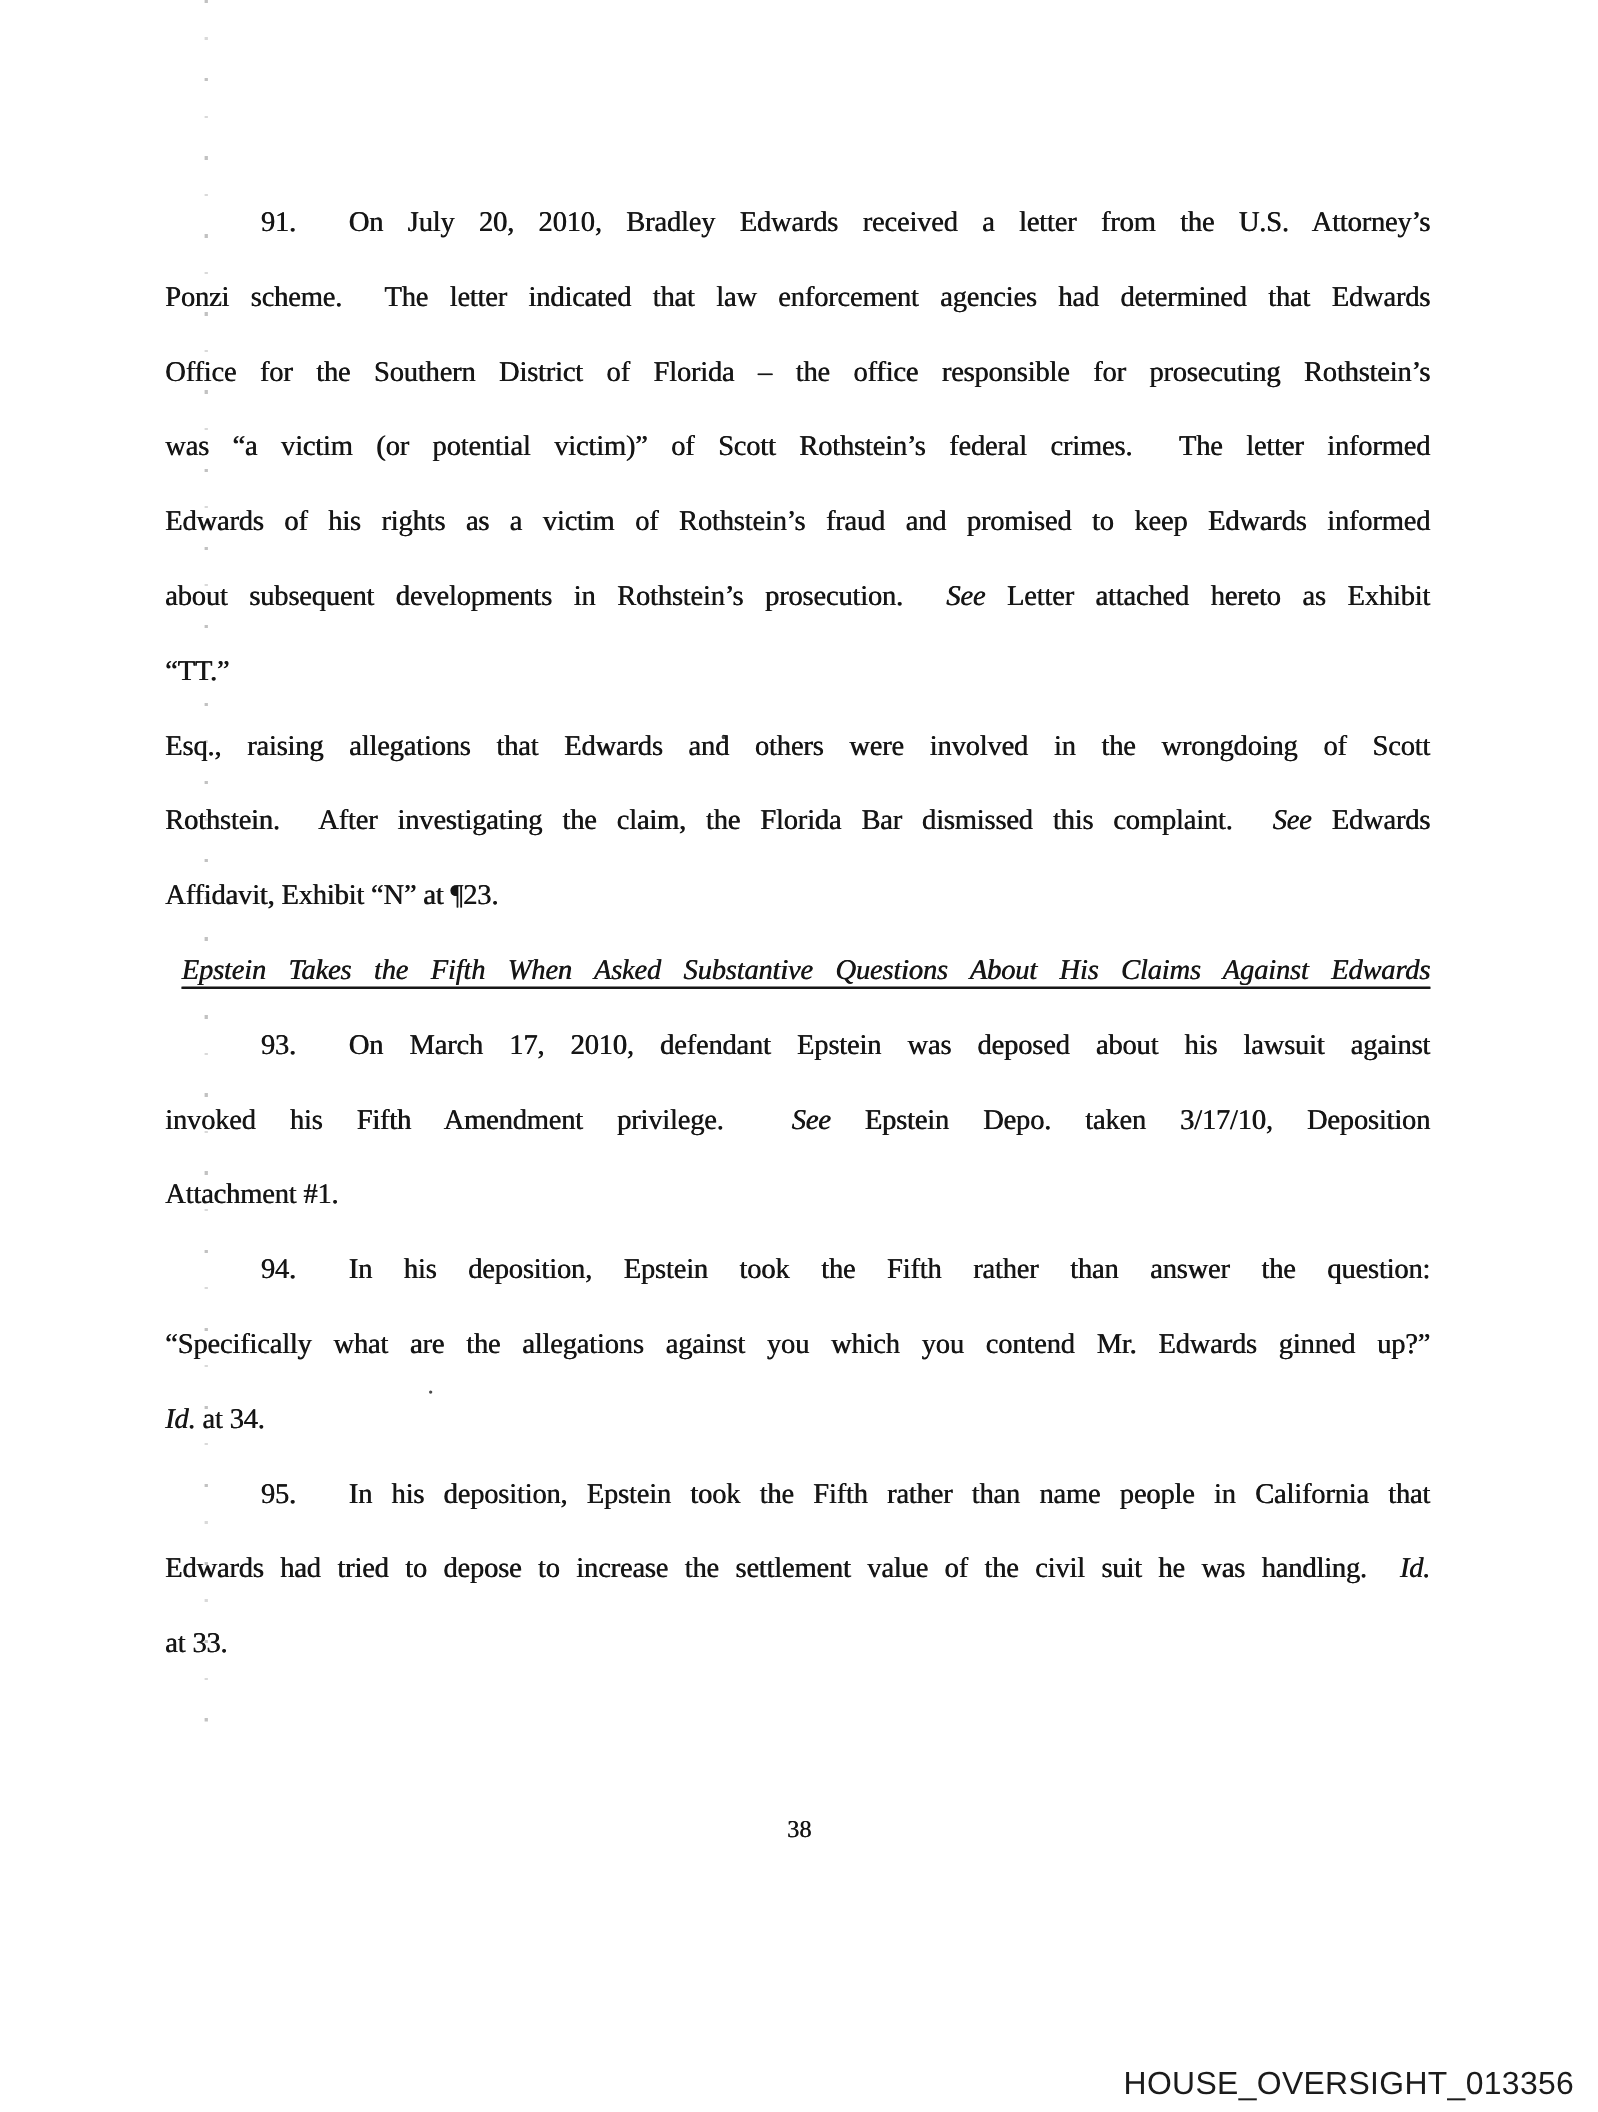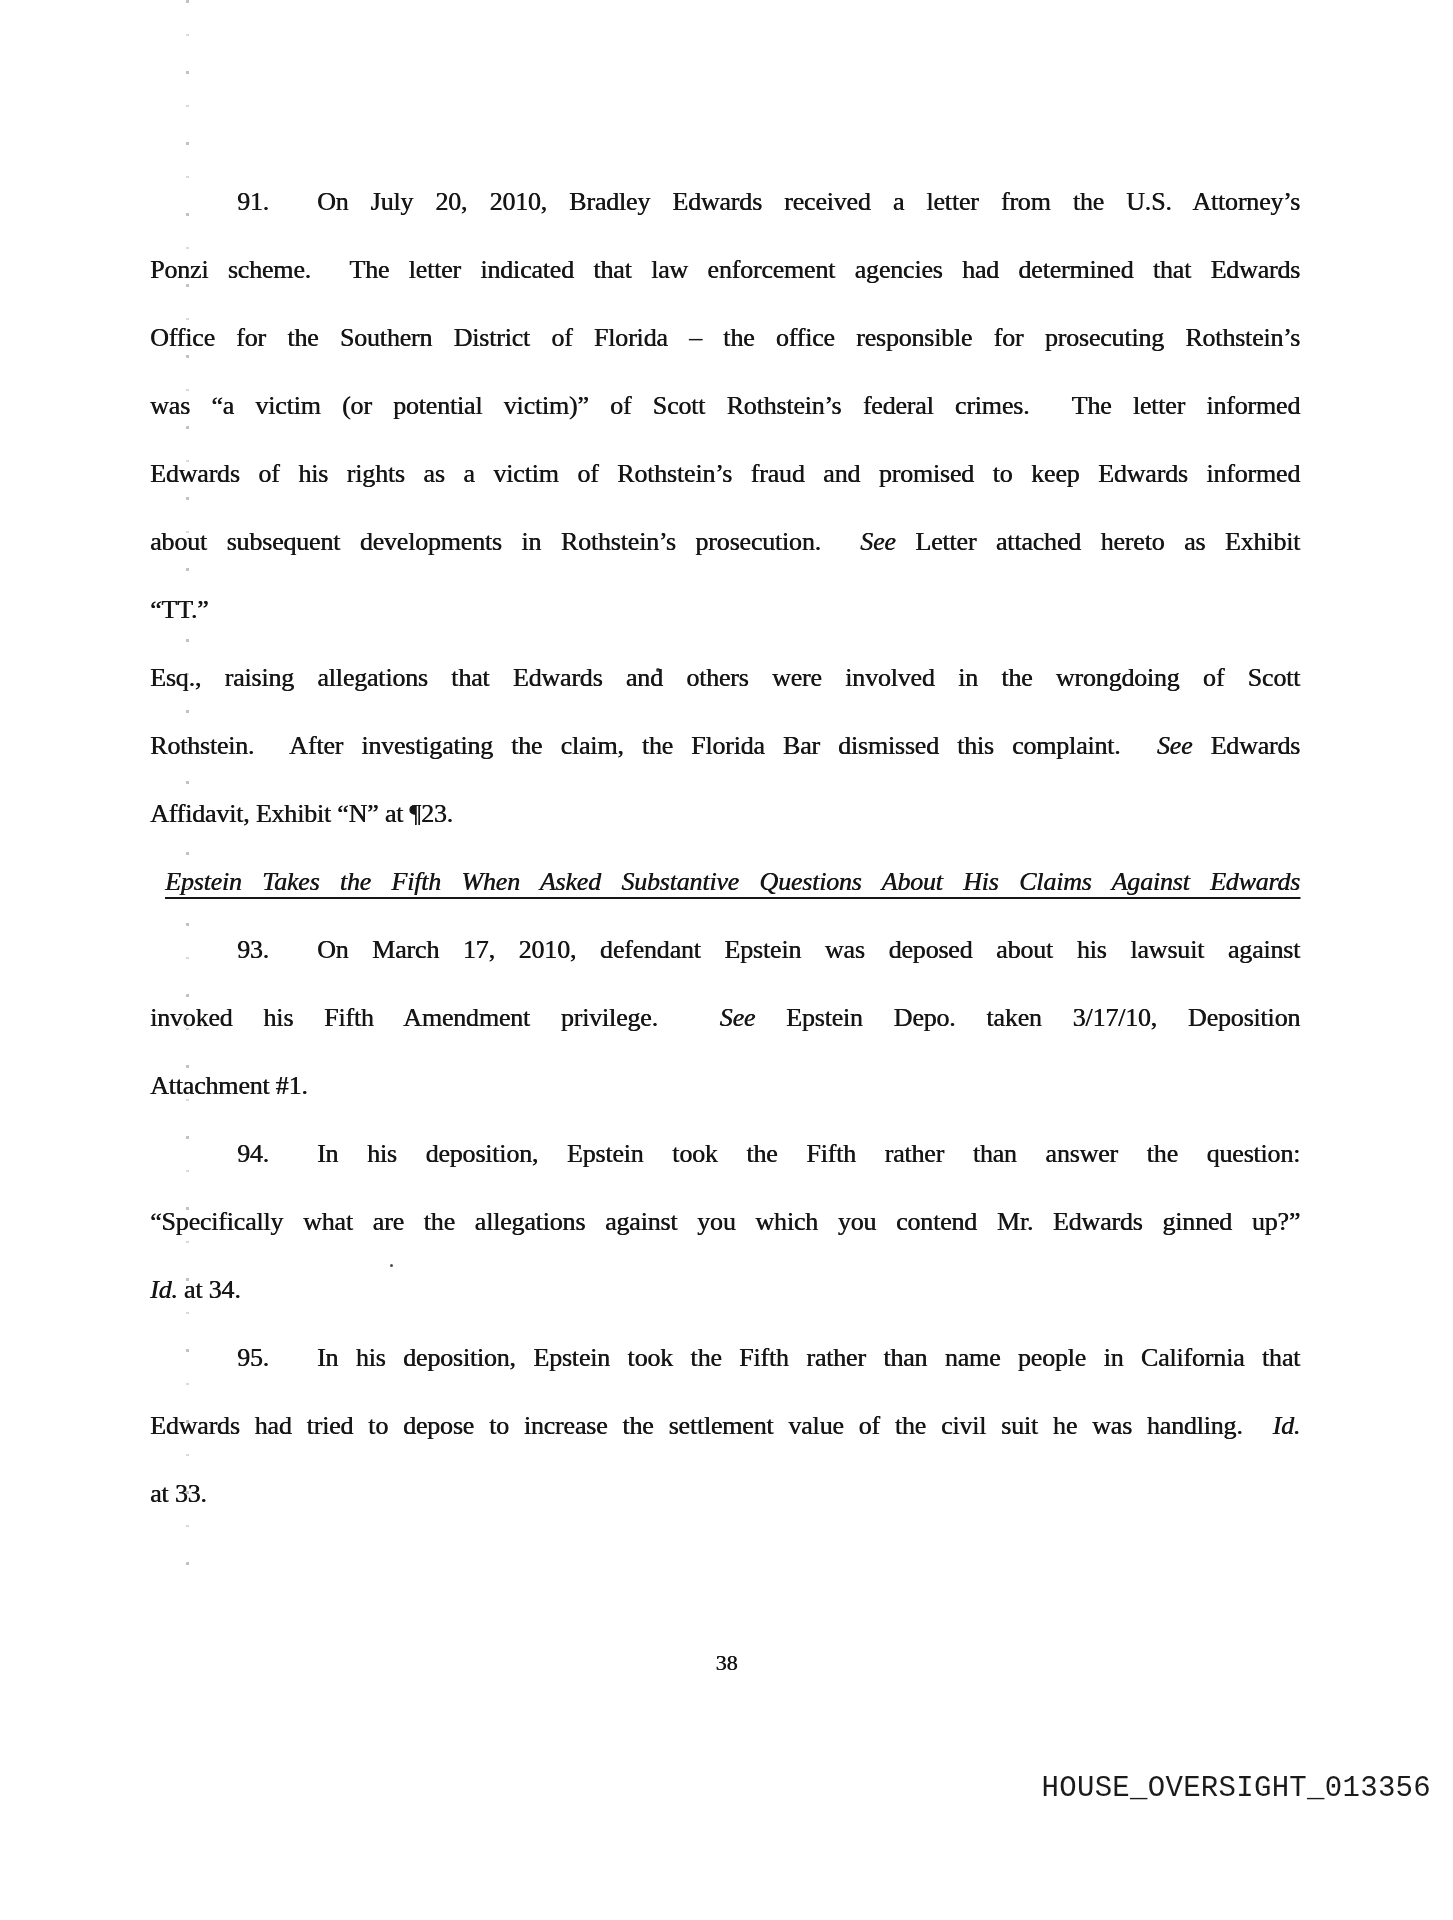--- a/index.html
+++ b/index.html
@@ -70,23 +70,23 @@
     top: 1650px;
     width: 100%;
     text-align: center;
     color: #161616;
     font-size: 22px;
     text-shadow: 0.5px 0 0 currentColor;
   }
   .bates-stamp {
     position: absolute;
     right: 22px;
-    top: 1772px;
+    top: 1879px;
     color: #1b1b1b;
-    font-family: Liberation Mono, monospace;
+    font-family: Liberation Sans, sans-serif;
     font-size: 29px;
     letter-spacing: 0.3px;
   }
 </style>
 </head>
 <body>
 
 <div class="page" style="background: rgb(255, 255, 255);">
   <div class="artifact-line"></div>
   <div class="speck s1"></div>

